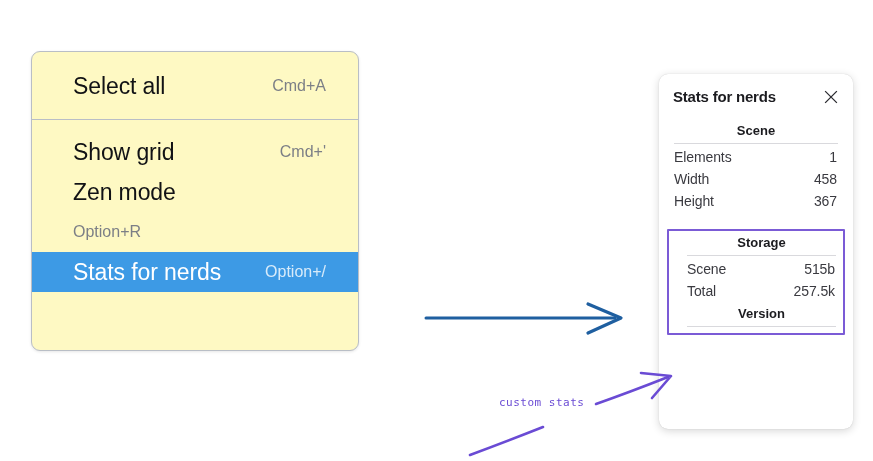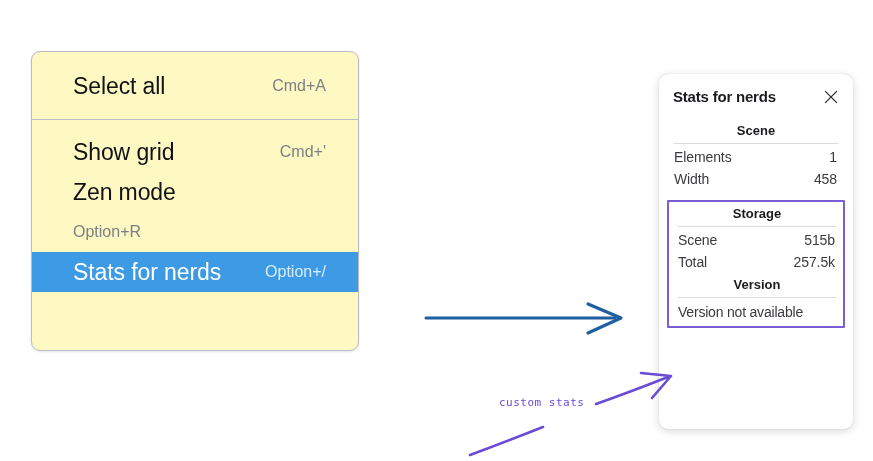--- a/index.html
+++ b/index.html
@@ -117,22 +117,22 @@
     align-items: flex-start;
     font-size: 14px;
     color: #3a3a40;
     padding: 3px 3px 3px 2px;
   }
   .stat-row .sr-key { letter-spacing: -0.1px; }
   .stat-row .sr-val { letter-spacing: -0.1px; }
 
   #storage-version-box {
     border: 2px solid #7b5bd6;
-    margin: 10px -5px 0 -5px;
-    padding: 0 5px 4px 7px;
+    margin: 17px -5px 0 -5px;
+    padding: 0 5px 4px 16px;
     border-radius: 1px;
   }
   #version-line {
     font-size: 14px;
     color: #3a3a40;
     padding: 4px 2px 2px 2px;
     text-align: left;
     letter-spacing: -0.2px;
   }
 
@@ -201,20 +201,24 @@
   <div>
     <div class="section-title">Scene</div>
     <div class="hrule"></div>
     <div class="stat-row">
       <span class="sr-key">Elements</span>
       <span class="sr-val">1</span>
     </div>
     <div class="stat-row">
       <span class="sr-key">Width</span>
       <span class="sr-val">458</span>
+    </div>
+    <div class="stat-row">
+      <span class="sr-key">Height</span>
+      <span class="sr-val">367</span>
     </div>
   </div>
 
   <div id="storage-version-box">
 
     <div>
       <div class="section-title">Storage</div>
       <div class="hrule"></div>
       <div class="stat-row">
         <span class="sr-key">Scene</span>
@@ -222,21 +226,20 @@
       </div>
       <div class="stat-row">
         <span class="sr-key">Total</span>
         <span class="sr-val">257.5k</span>
       </div>
     </div>
 
     <div>
       <div class="section-title">Version</div>
       <div class="hrule"></div>
-      <div id="version-line">Version not available</div>
     </div>
 
   </div>
 
 </div>
 
 <svg id="annotations" viewBox="0 0 873 461">
 
   <g>
     <path d="M426 318 L615 318" stroke="#1f5fa0" stroke-width="3" fill="none" stroke-linecap="round"></path>

